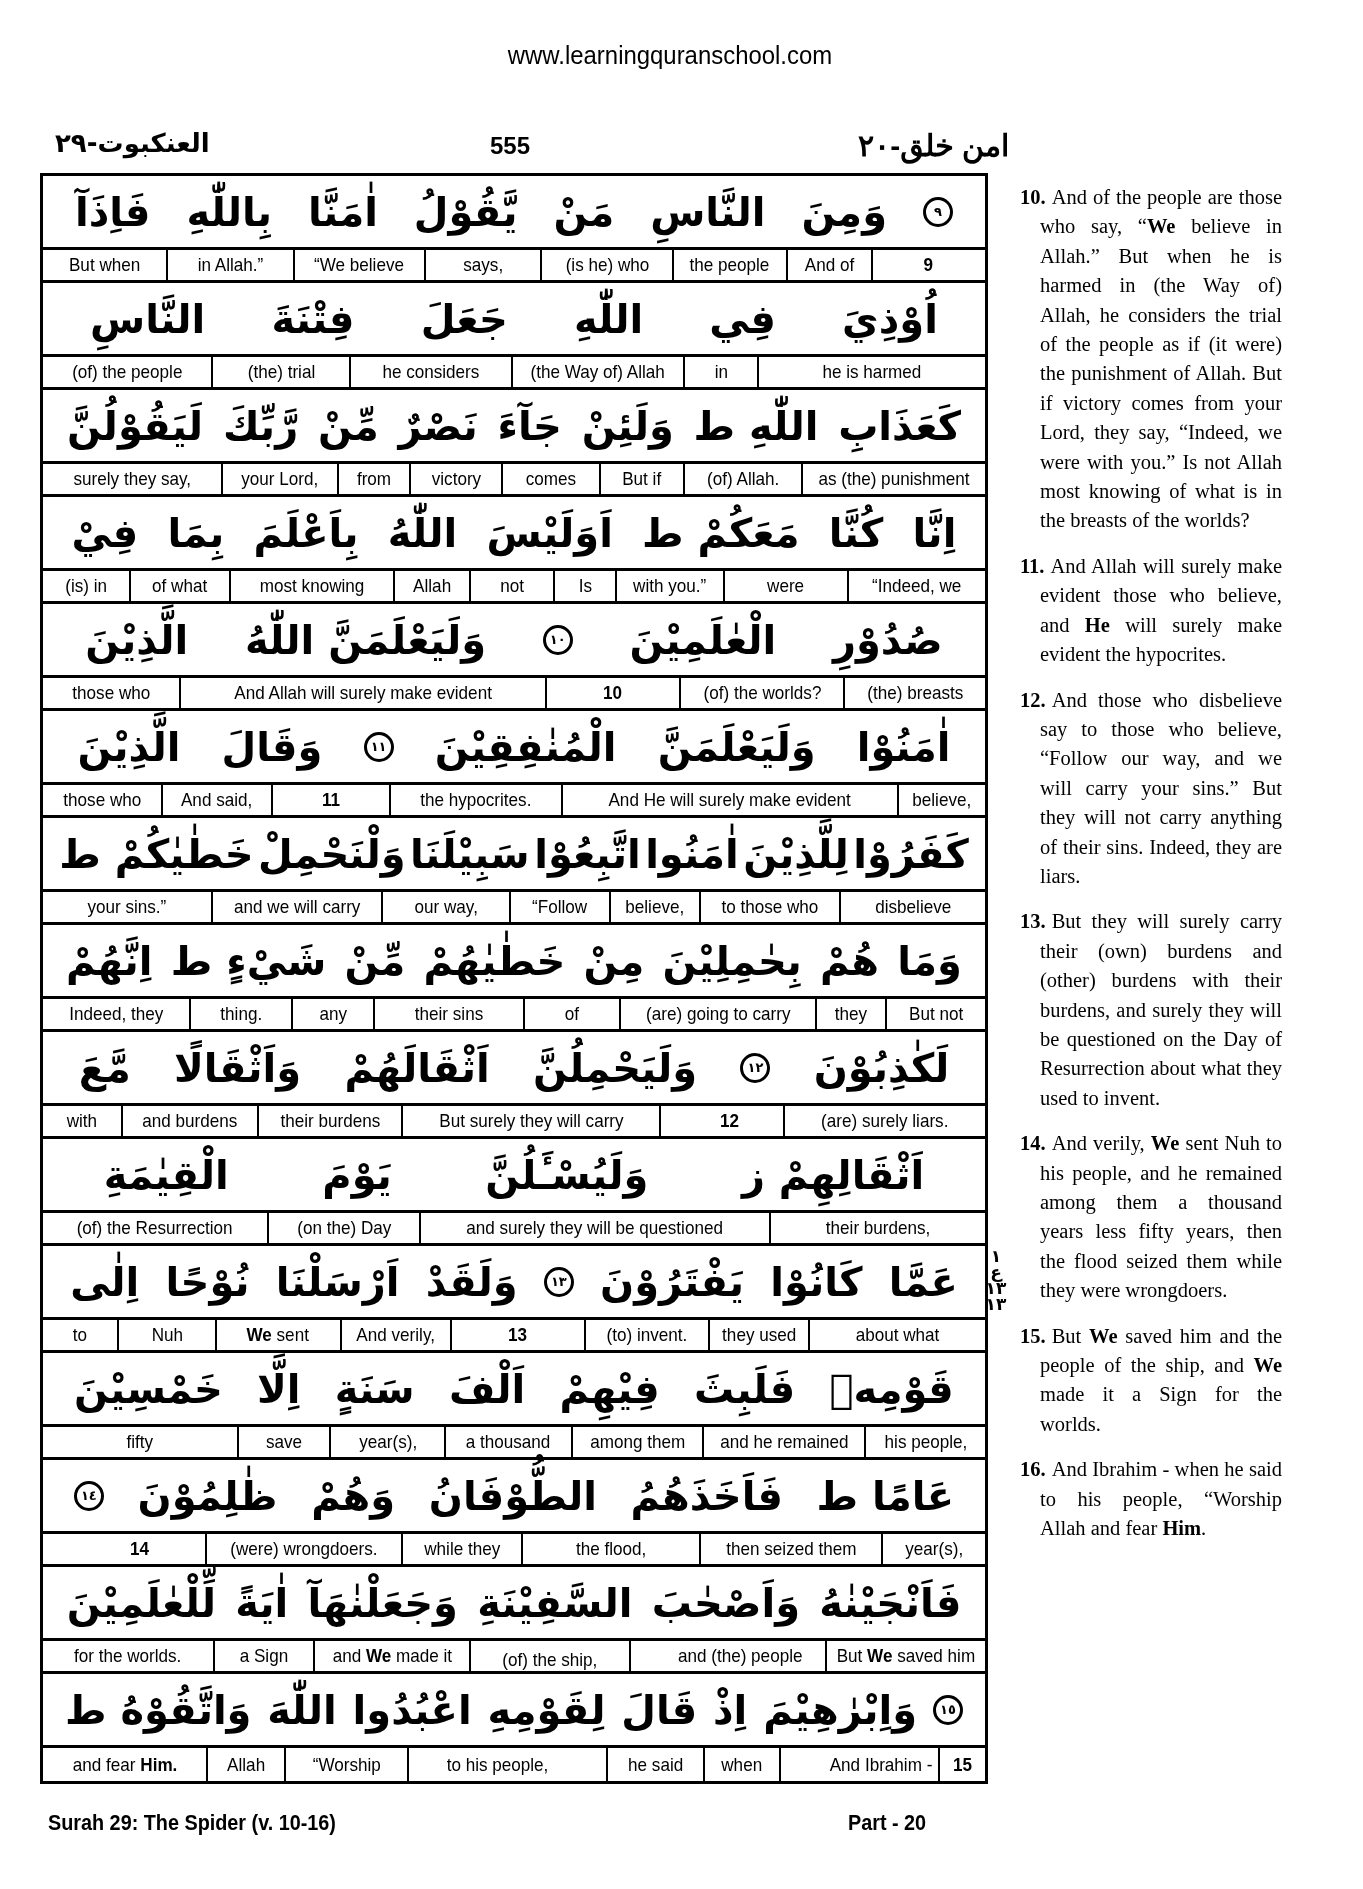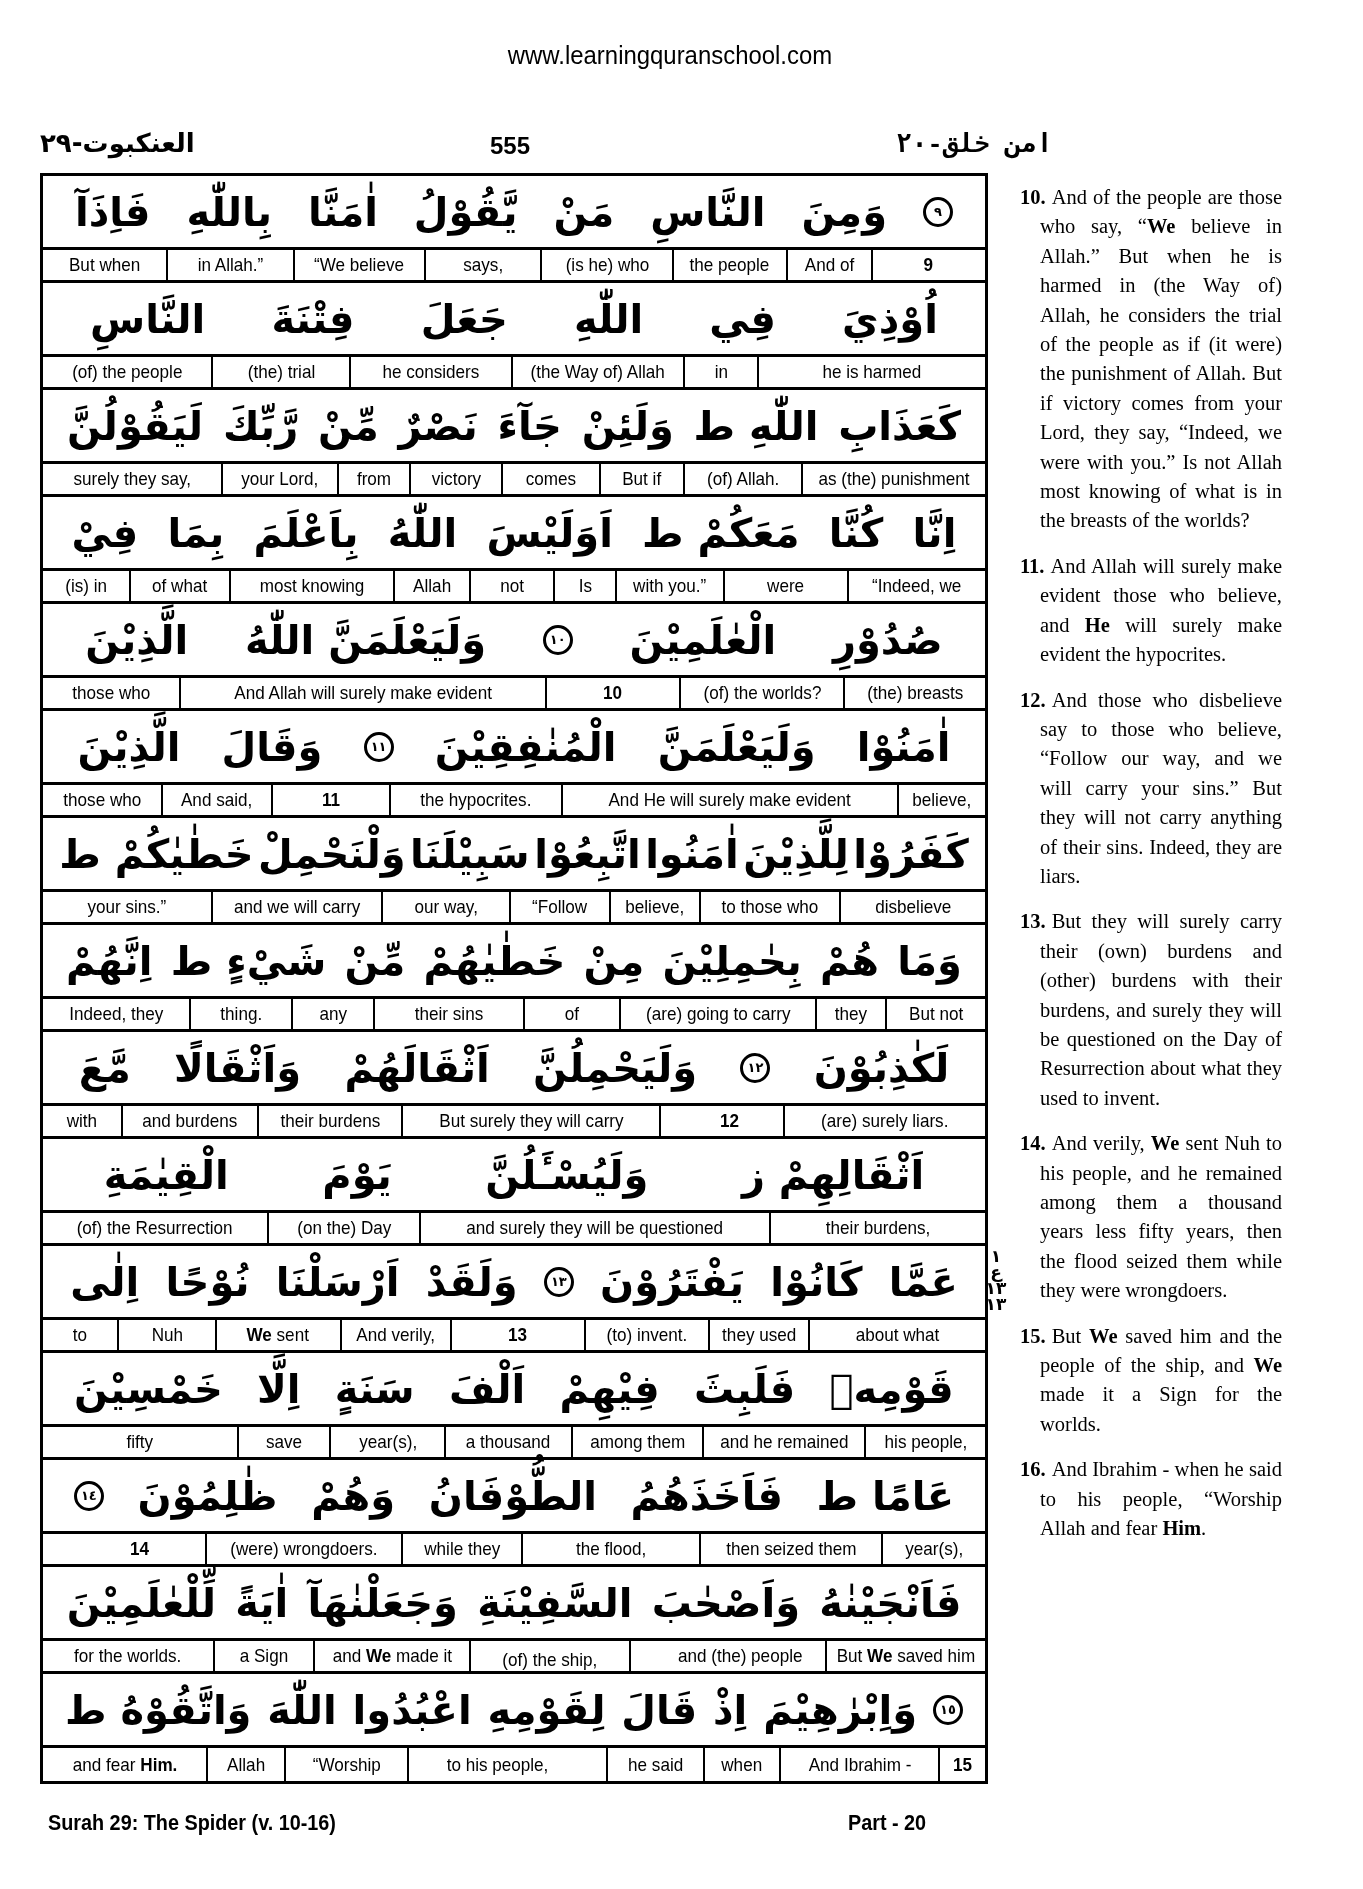--- a/index.html
+++ b/index.html
@@ -1,21 +1,21 @@
 <!DOCTYPE html>
 <html><head>
 <meta charset="utf-8">
 <style>
   html, body { margin:0; padding:0; background:#ffffff; }
   body { width:1363px; height:1889px; position:relative; overflow:hidden; color:#000; font-family:"Liberation Sans", sans-serif; }
   .site-url { position:absolute; top:40px; left:0; width:1340px; text-align:center; font-size:26px; letter-spacing:0px; transform:scaleX(0.92); }
   .hdr { position:absolute; top:128px; font-weight:bold; }
-  .hdr-left { left:40px; font-size:26px; font-family:"DejaVu Sans", sans-serif; direction:rtl; }
+  .hdr-left { left:55px; font-size:26px; font-family:"DejaVu Sans", sans-serif; direction:rtl; }
   .hdr-page { left:490px; font-size:24px; font-family:"Liberation Sans", sans-serif; top:132px; }
-  .hdr-right { left:896px; font-size:26px; font-family:Liberation Mono, monospace; direction:rtl; }
+  .hdr-right { left:858px; font-size:30px; font-family:Liberation Sans, sans-serif; direction:rtl; }
 
   .grid { position:absolute; left:40px; top:173px; width:948px; border:3px solid #000; border-bottom-width:3px; box-sizing:border-box; }
   .arow { height:74px; border-bottom:3px solid #000; display:flex; flex-direction:row-reverse; align-items:center; justify-content:space-around; padding:0 14px; box-sizing:border-box; }
   .aw { font-family:"DejaVu Sans", sans-serif; font-weight:bold; font-size:40px; line-height:1; direction:rtl; white-space:nowrap; }
   .amark { width:30px; height:30px; border:3px solid #000; border-radius:50%; display:inline-flex; align-items:center; justify-content:center; font-size:13px; font-weight:bold; font-family:"DejaVu Sans", sans-serif; box-sizing:border-box; }
   .erow { height:33px; border-bottom:3px solid #000; display:flex; flex-direction:row; box-sizing:border-box; }
   .ecell { border-left:2px solid #000; box-sizing:border-box; display:flex; align-items:center; justify-content:center; font-size:19px; white-space:nowrap; overflow:hidden; transform-origin:center; }
   .ecell:first-child { border-left:none; }
   .ecell span { display:inline-block; transform:scaleX(0.9); }
   .ecell.num span { font-weight:bold; }
@@ -491,21 +491,21 @@
       </div>
       <div class="ecell" style="width: 19.4093%;">
         <span>to his people,</span>
       </div>
       <div class="ecell" style="width: 10.5485%; margin-left: 20px;">
         <span>he said</span>
       </div>
       <div class="ecell" style="width: 8.22785%;">
         <span>when</span>
       </div>
-      <div class="ecell" style="width: 17.2996%;">
+      <div class="ecell" style="width: 17.2996%; justify-content: flex-end;">
         <span>And Ibrahim -</span>
       </div>
       <div class="ecell num" style="width: 5.06329%;">
         <span>15</span>
       </div>
     </div>
   </div>
 
 <div class="trans" id="trans">
     <p class="tpara"><span class="tnum">10.</span>And of the people are those who say, “<b>We</b> believe in Allah.” But when he is harmed in (the Way of) Allah, he considers the trial of the people as if (it were) the punishment of Allah. But if victory comes from your Lord, they say, “Indeed, we were with you.” Is not Allah most knowing of what is in the breasts of the worlds?</p>

